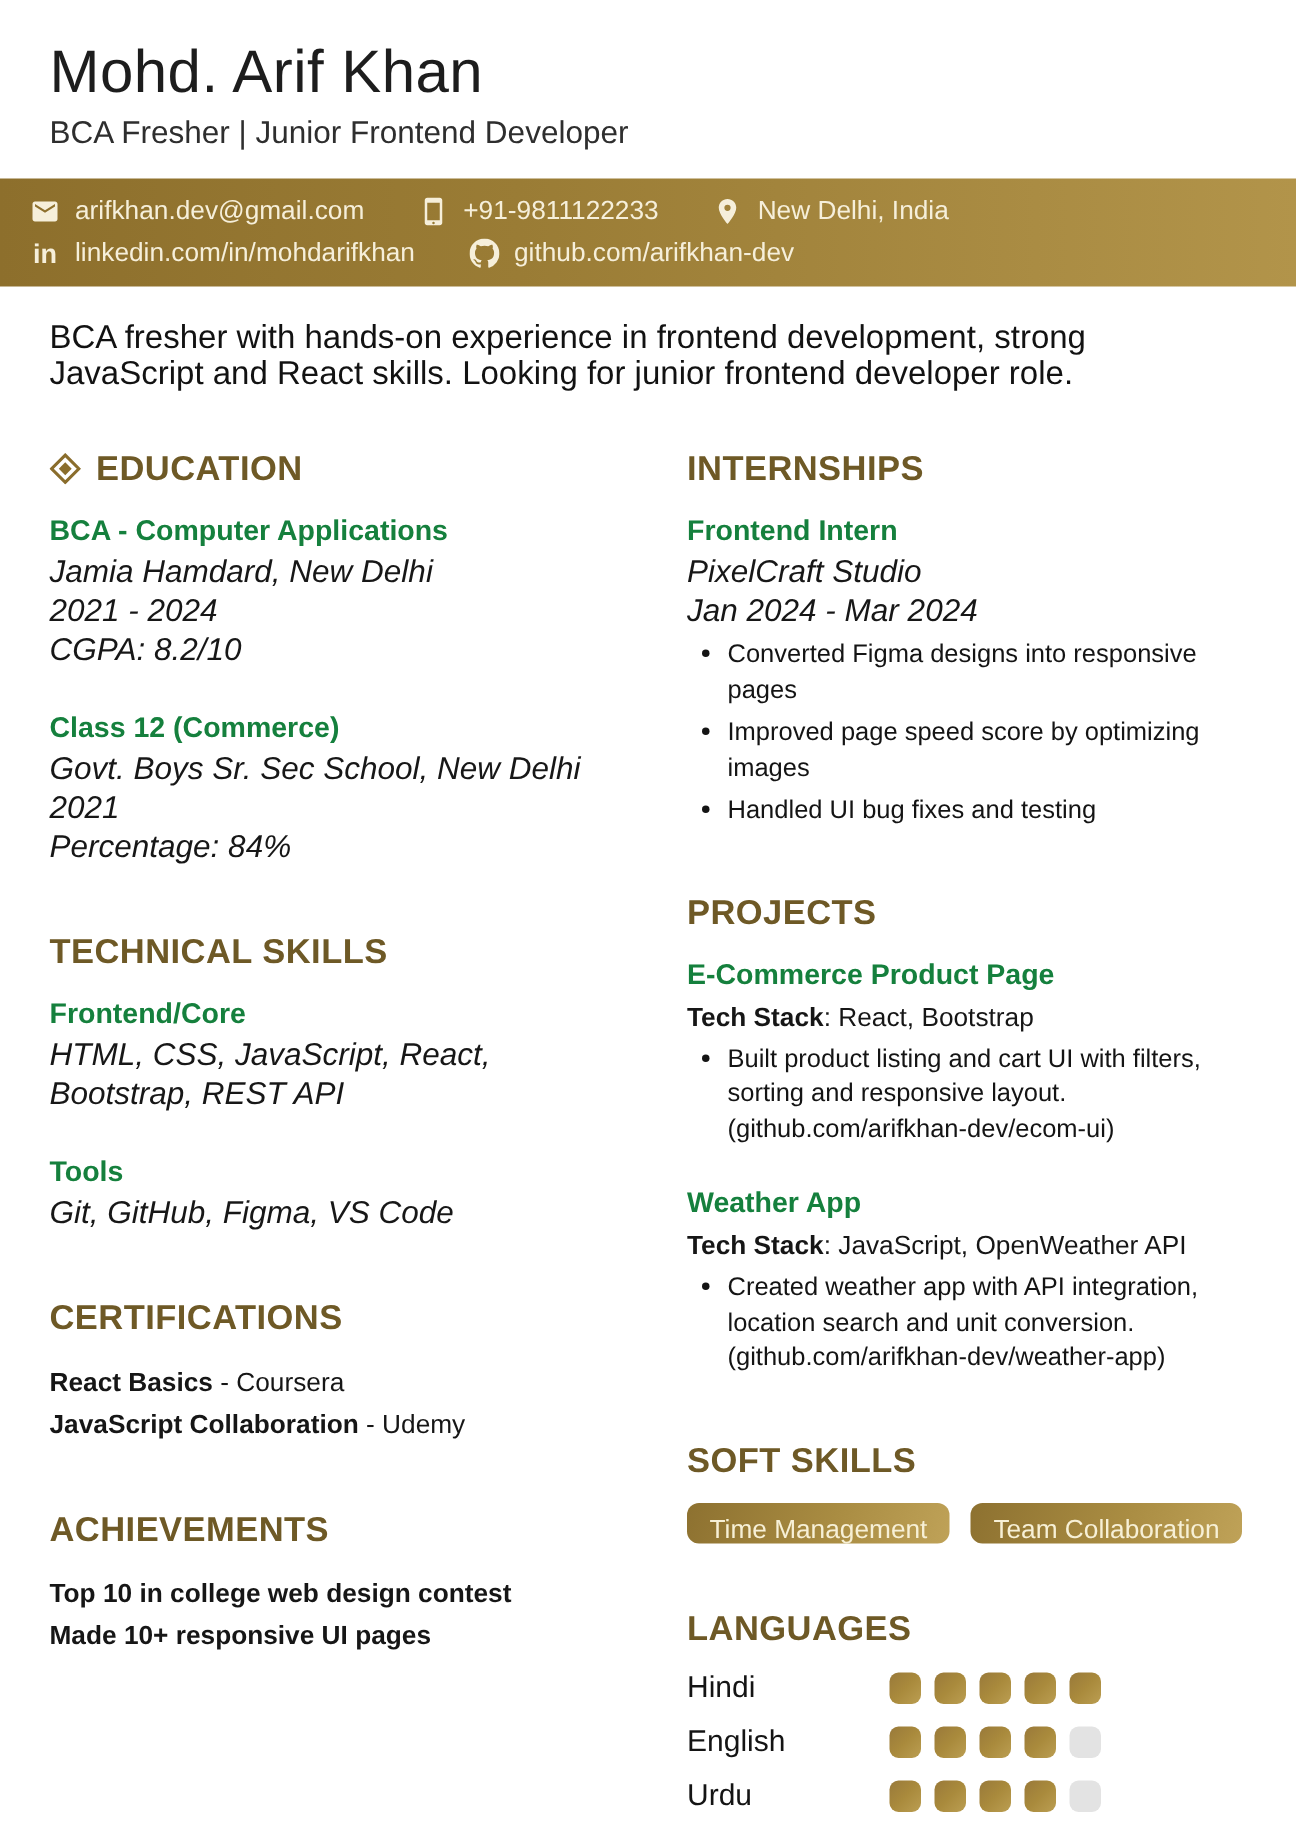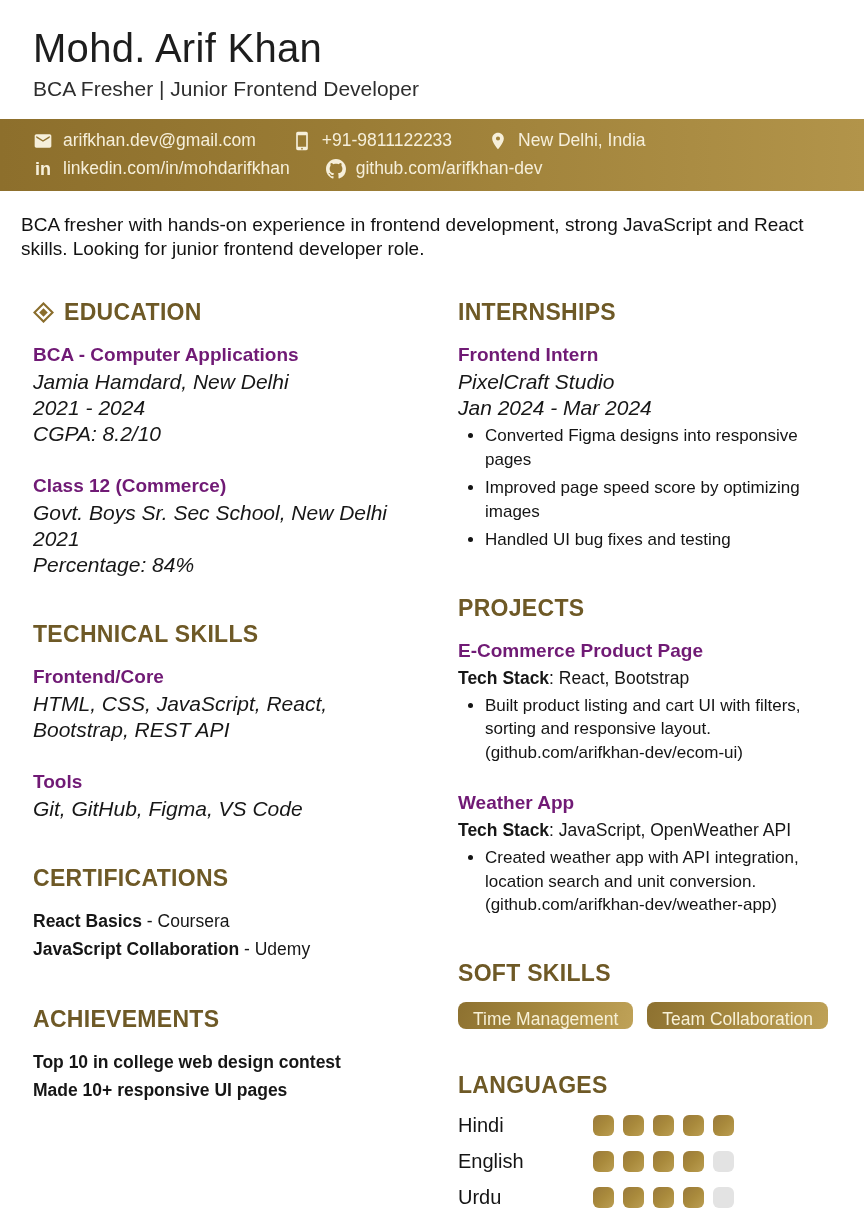--- a/index.html
+++ b/index.html
@@ -18,55 +18,55 @@
     letter-spacing: 0.3px; margin: 0; line-height: 46px;
   }
   .subtitle {
     font-size: 21px; color: #2e2e2e; margin-top: 5px; line-height: 26px;
   }
 
   
   .contact-bar {
     background: linear-gradient(90deg, #8d6f2c 0%, #9a7c35 40%, #b2944a 100%);
     color: #f6efda;
-    padding: 11px 33px 12px 33px;
+    padding: 11px 33px 12px 20px;
     display: flex; flex-direction: column; gap: 7px;
     font-size: 17.5px;
   }
   .contact-row { display: flex; align-items: center; gap: 36px; }
   .contact-item { display: flex; align-items: center; gap: 10px; white-space: nowrap; }
   .cicon { width: 20px; height: 20px; flex: 0 0 auto; display: inline-flex; align-items: center; justify-content: center; }
   .cicon svg { width: 20px; height: 20px; fill: #f6efda; }
   .in-icon { font-weight: 700; font-size: 18px; color: #f6efda; line-height: 20px; }
 
   
   .summary {
-    padding: 22px 33px 0 21px;
-    font-size: 19px; line-height: 24px; color: #121212;
+    padding: 22px 33px 0 33px;
+    font-size: 22px; line-height: 24px; color: #121212;
     max-width: 812px;
   }
 
   
   .columns {
     display: grid;
     grid-template-columns: 392px 1fr;
     column-gap: 33px;
     padding: 37px 33px 0 33px;
   }
   .section { margin-bottom: 42px; }
   .section-title {
     display: flex; align-items: center; gap: 10px;
     font-size: 23px; font-weight: 700; color: #6e5926;
     letter-spacing: 0.3px; margin: 0 0 15px 0; line-height: 28px;
   }
   .diamond-icon { width: 21px; height: 21px; flex: 0 0 auto; }
 
   .item { margin-bottom: 25px; }
   .item:last-child { margin-bottom: 0; }
-  .item-title { font-size: 19px; font-weight: 700; color: #701a75; line-height: 28px; }
+  .item-title { font-size: 19px; font-weight: 700; color: #15803d; line-height: 28px; }
   .item-line { font-size: 21px; line-height: 26px; color: #171717; font-style: italic; }
 
   ul.bullets {
     margin: 3px 0 0 0; padding-left: 27px;
     font-size: 17px; line-height: 23.5px; color: #141414;
   }
   ul.bullets li { margin-bottom: 5px; }
 
   .stack-line { font-size: 17.5px; line-height: 26px; }
   .stack-label { font-weight: 700; }

